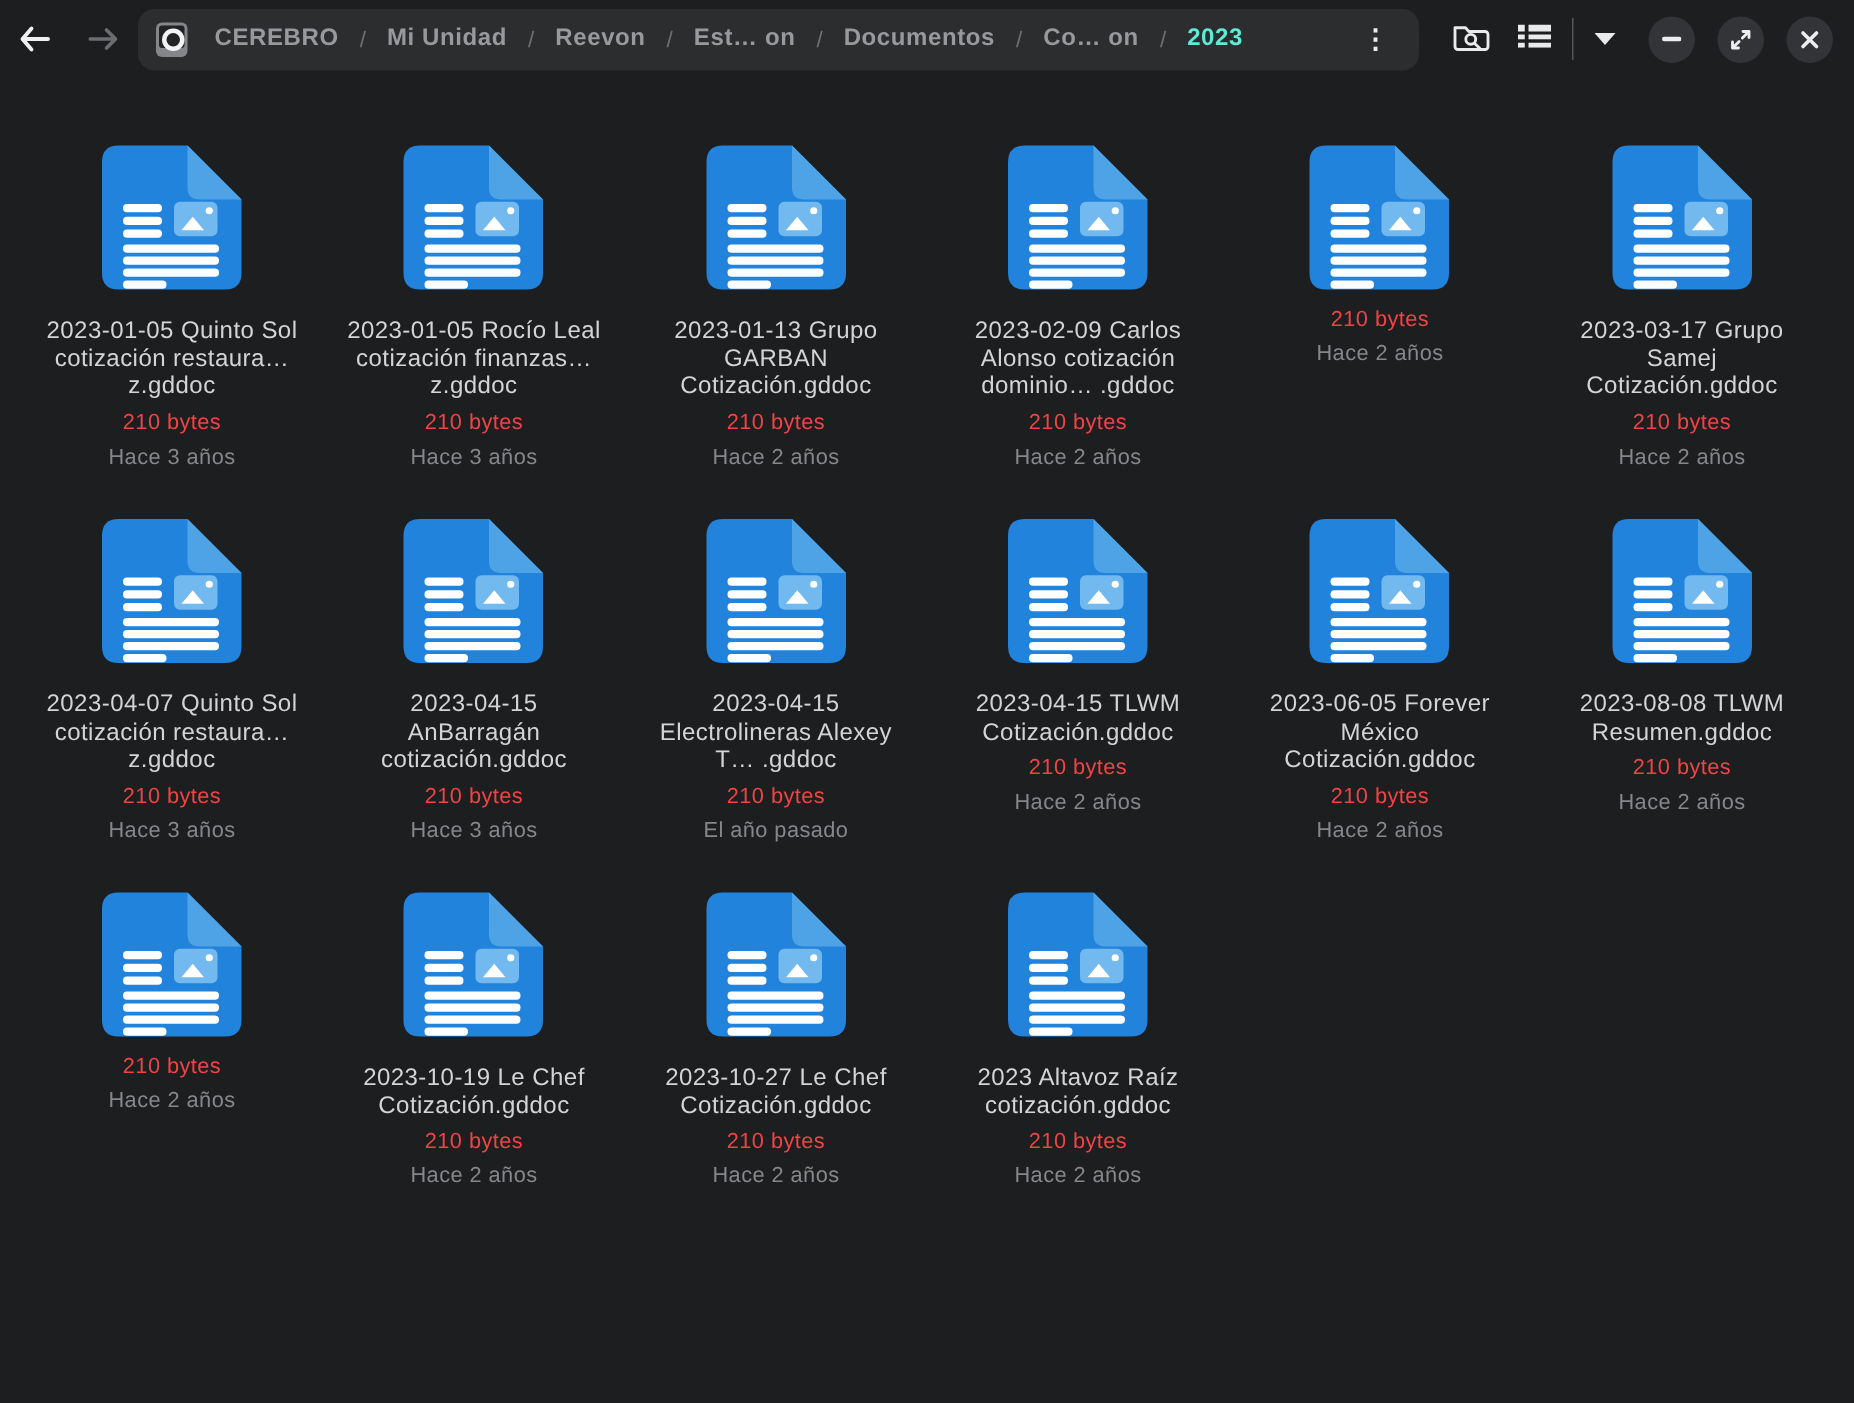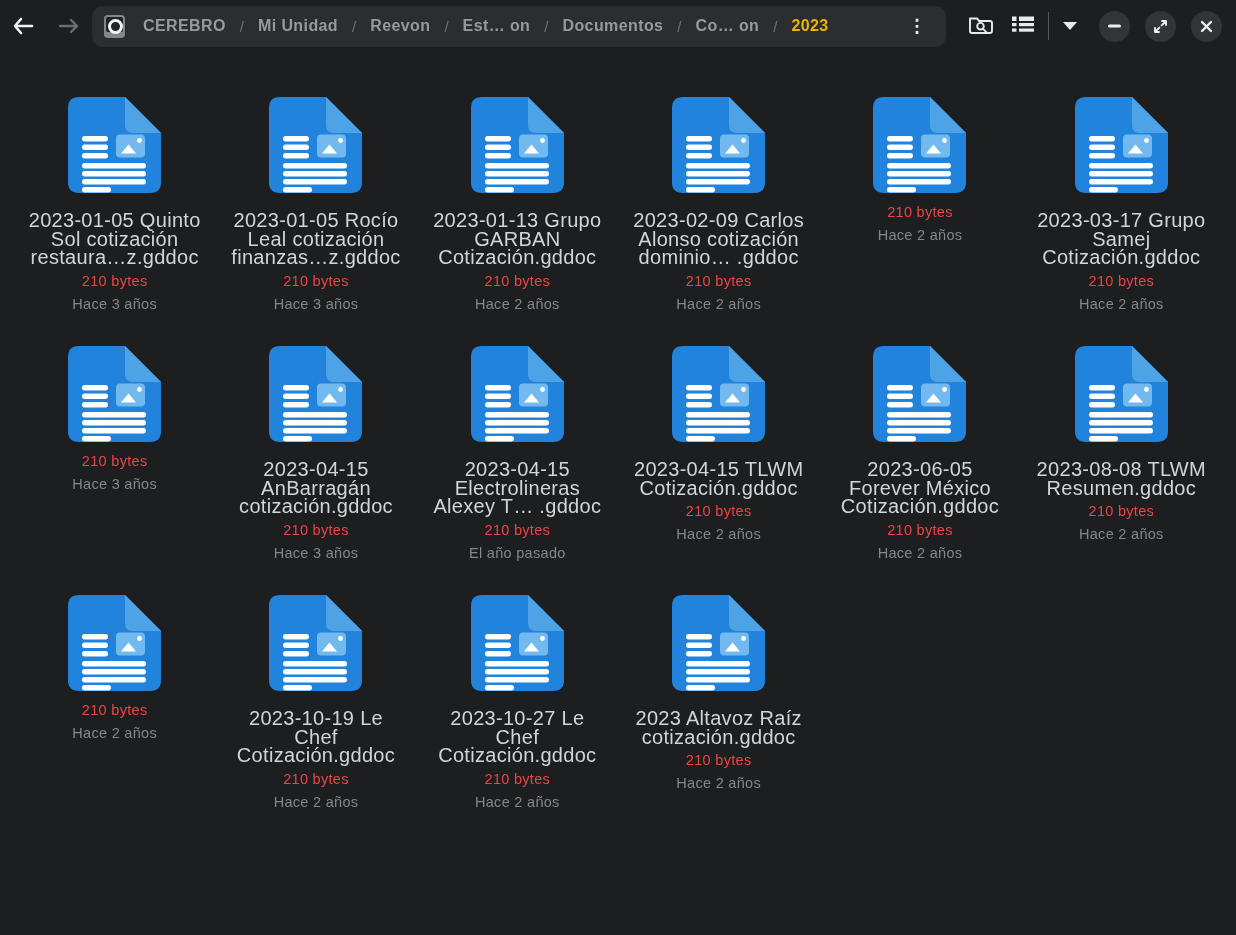--- a/index.html
+++ b/index.html
@@ -51,21 +51,21 @@
     background:#222325;
   }
   .crumbs{display:flex;align-items:center;min-width:0;flex:1 1 auto;}
   .crumb{
     color:#98999c;
     font-size:16px;font-weight:700;letter-spacing:.4px;
     padding:0 14px;
     white-space:nowrap;
     cursor:pointer;
   }
-  .crumb.current{color:#eab308;}
+  .crumb.current{color:#5eead4;}
   .crumb-sep{color:#6e7073;font-size:15px;font-weight:400;flex:0 0 auto;}
   .more-btn{
     background:none;border:none;cursor:pointer;
     color:#e9eaec;font-size:18px;font-weight:700;
     padding:2px 10px;line-height:1;
     margin-left:6px;letter-spacing:0;
   }
   .actions{display:flex;align-items:center;flex:0 0 auto;gap:0;}
   .action-btn{
     background:none;border:none;cursor:pointer;
@@ -99,21 +99,21 @@
     width:201px;
     display:flex;flex-direction:column;align-items:center;
     cursor:pointer;
   }
   .doc-icon{flex:0 0 auto;}
   .file-name{
     margin-top:13px;
     max-width:172px;
     text-align:center;
     color:#d3d4d6;
-    font-size:20px;line-height:18.5px;
+    font-size:16px;line-height:18.5px;
     letter-spacing:.3px;
   }
   .file-size{
     margin-top:6px;
     color:#ef4444;font-size:14.5px;letter-spacing:.3px;
   }
   .file-date{
     margin-top:7px;
     color:#85878a;font-size:14.5px;letter-spacing:.3px;
   }
@@ -358,20 +358,21 @@
         <rect x="15" y="57" width="26" height="5.5" rx="2.7" fill="#ffffff"></rect>
         <rect x="49" y="38.5" width="29" height="23" rx="4" fill="#72b9ef"></rect>
         <path d="M54 57.5 L61.5 48.5 L69 57.5 Z" fill="#ffffff"></path>
         <circle cx="72.5" cy="44.5" r="2.4" fill="#ffffff"></circle>
         <rect x="15" y="67" width="64" height="5.5" rx="2.7" fill="#ffffff"></rect>
         <rect x="15" y="75" width="64" height="5.5" rx="2.7" fill="#ffffff"></rect>
         <rect x="15" y="83" width="64" height="5.5" rx="2.7" fill="#ffffff"></rect>
         <rect x="15" y="91" width="29" height="5.5" rx="2.7" fill="#ffffff"></rect>
       </svg>
     </span>
+    <div class="file-name">2023-04-07 Quinto Sol cotización restaura…z.gddoc</div>
     <div class="file-size">210 bytes</div>
     <div class="file-date">Hace 3 años</div>
   </div>
 
   <div class="file-tile">
     <span class="doc-icon">
       <svg width="95" height="98" viewBox="0 0 95 98">
         <path d="M12 1 H58 L94 37 V86 Q94 97 83 97 H12 Q1 97 1 86 V12 Q1 1 12 1 Z" fill="#2183dc"></path>
         <path d="M58 1 L94 37 H66 Q58 37 58 29 Z" fill="#4ea3e6"></path>
         <rect x="15" y="40" width="26" height="5.5" rx="2.7" fill="#ffffff"></rect>

